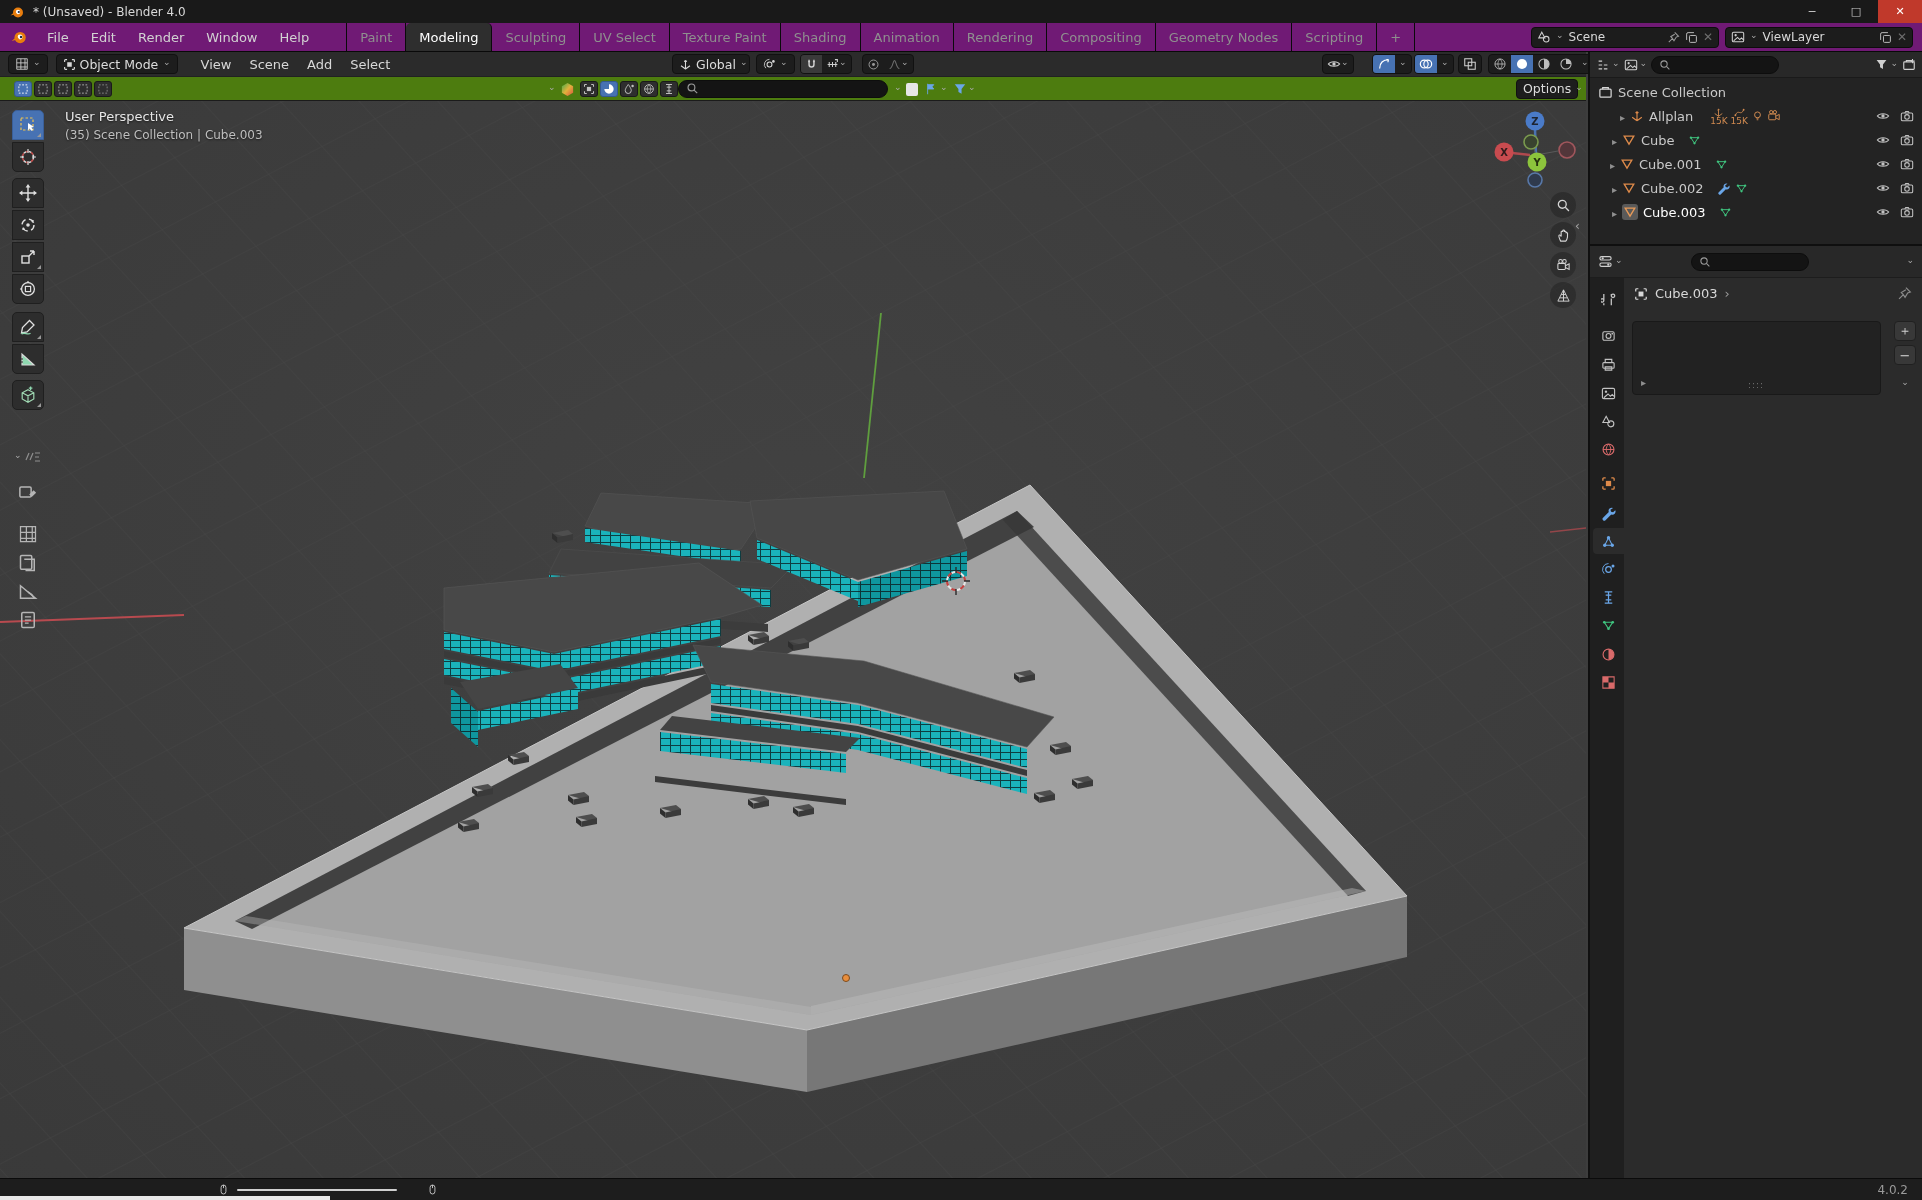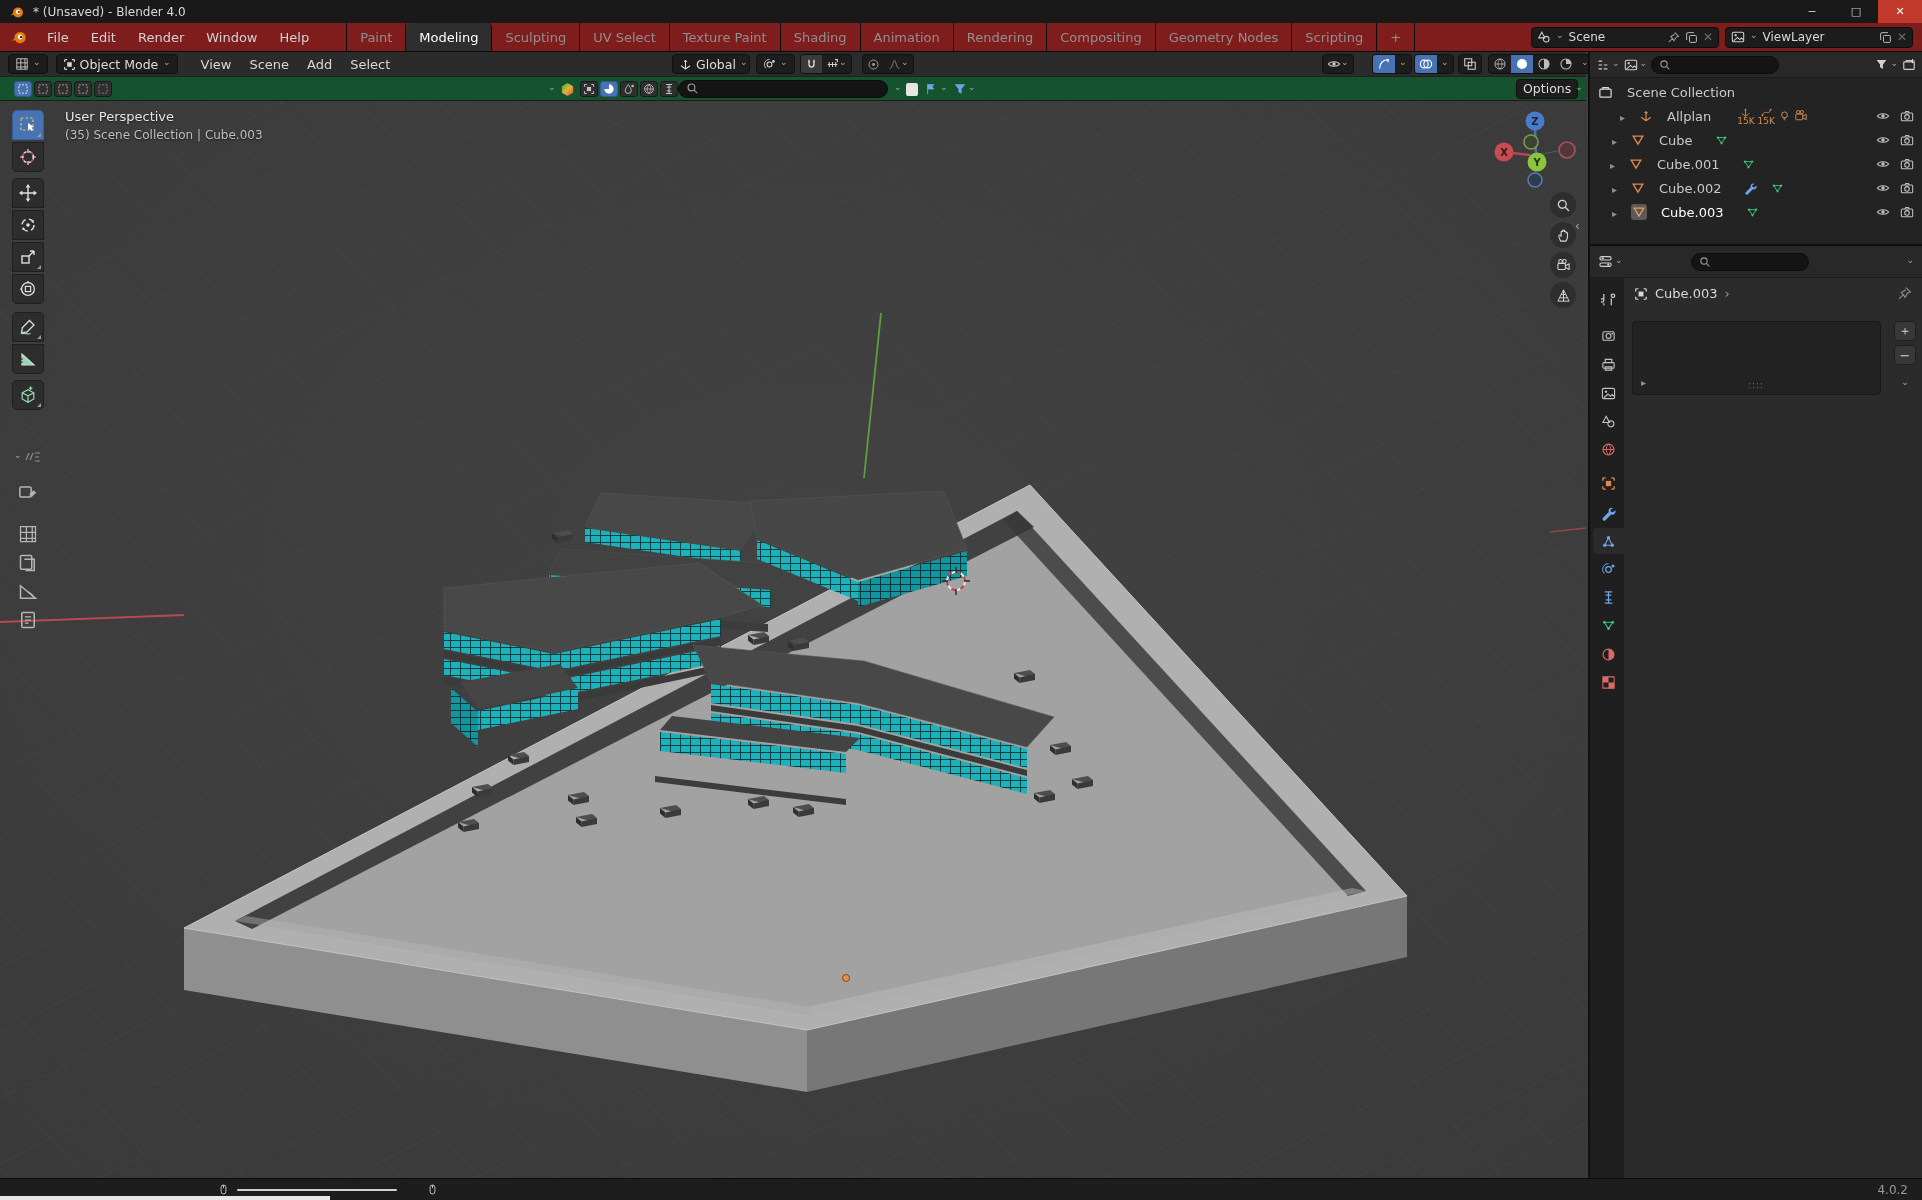--- a/index.html
+++ b/index.html
@@ -9,31 +9,31 @@
 .abs{position:absolute}
 .flex{display:flex;align-items:center}
 svg{display:block}
 .i{flex:0 0 auto}
 
 #titlebar{left:0;top:0;width:1922px;height:23px;background:#191919;display:flex;align-items:center;z-index:9}
 #titlebar .t{font-size:12px;color:#d8d8d8;margin-left:8px}
 .wbtn{width:44px;height:23px;display:flex;align-items:center;justify-content:center;font-size:11px;color:#cfcfcf}
 .wbtn.close{background:#c0392b;color:#fff}
 
-#topbar{left:0;top:23px;width:1922px;height:29px;background:#7f1d1d;display:flex;align-items:stretch;z-index:9;border-bottom:1px solid #090909}
+#topbar{left:0;top:23px;width:1922px;height:29px;background:#701a75;display:flex;align-items:stretch;z-index:9;border-bottom:1px solid #090909}
 .menu{padding:0 11px;font-size:13px;color:#d2d2d2;display:flex;align-items:center}
 #wtabs{display:flex;margin-left:26px;align-items:stretch}
 .wtab{padding:0 13px;font-size:13px;color:#8f8f8f;display:flex;align-items:center;border-right:1px solid #0a0a0a}
 .wtab:first-child{border-left:1px solid #0a0a0a}
 .wtab.active{background:#2e2e2e;color:#ffffff;border-radius:5px 5px 0 0}
 .idsel{height:21px;background:#1c1c1c;border:1px solid #0c0c0c;border-radius:4px;display:flex;align-items:center;font-size:12px;color:#d8d8d8;gap:5px;padding:0 5px;margin:auto 3px}
 .idsel .dim{color:#6e6e6e}
 
 #vph1{left:0;top:52px;width:1586px;height:25px;background:#2b2b2b;border-bottom:1px solid #212121;display:flex;align-items:center;z-index:5;font-size:13px}
-#vph2{left:0;top:77px;width:1586px;height:24px;background:#14532d;border-bottom:1px solid #1b1b1b;display:flex;align-items:center;z-index:5}
+#vph2{left:0;top:77px;width:1586px;height:24px;background:#4d7c0f;border-bottom:1px solid #1b1b1b;display:flex;align-items:center;z-index:5}
 .pill{background:#1d1d1d;border:1px solid #111;border-radius:4px;height:20px;display:flex;align-items:center;gap:4px;padding:0 6px;color:#dcdcdc;font-size:12.5px}
 .seg{background:#1d1d1d;border:1px solid #111;border-radius:4px;height:20px;display:flex;align-items:center;overflow:hidden}
 .seg>*{height:100%;display:flex;align-items:center;justify-content:center;padding:0 4px}
 .blue{background:#4772b3}
 .chev::after{content:"⌄";font-size:9px;color:#aaa;line-height:1;display:block;margin-top:-3px}
 .hmenu{padding:0 9px;color:#d8d8d8}
 .mini{width:18px;height:16px;border-radius:3px;display:flex;align-items:center;justify-content:center;background:#2e2e2e;border:1px solid #1a1a1a}
 .mini.blue{background:#4772b3;border-color:#35598f}
 .srch{background:#141414;border:1px solid #0d0d0d;border-radius:10px;height:18px;display:flex;align-items:center;gap:4px;padding:0 7px;color:#9a9a9a}
 
@@ -42,21 +42,21 @@
 .tool.rtop{border-radius:5px 5px 0 0}.tool.rbot{border-radius:0 0 5px 5px}.tool.rall{border-radius:5px}
 .subtri{position:absolute;right:2px;bottom:2px;width:0;height:0;border-left:4px solid transparent;border-bottom:4px solid #9a9a9a}
 
 .ovl1{font-size:13px;color:#e6e6e6;text-shadow:0 1px 2px rgba(0,0,0,.6)}
 .ovl2{font-size:12px;color:#bfbfbf;text-shadow:0 1px 2px rgba(0,0,0,.6)}
 .navic{width:26px;height:26px;border-radius:50%;background:rgba(35,35,35,.55);display:flex;align-items:center;justify-content:center;z-index:5}
 
 #rpanel{left:1588px;top:52px;width:334px;height:1126px;background:#232323;z-index:6;border-left:2px solid #101010}
 #outliner{position:absolute;left:0;top:0;width:100%;height:192px;background:#232323}
 #outlhead{position:absolute;left:0;top:0;width:100%;height:26px;background:#282828;border-bottom:1px solid #1a1a1a;display:flex;align-items:center;gap:4px;padding:0 6px}
-.orow{position:absolute;left:0;width:100%;height:24px;display:flex;align-items:center;font-size:13px;color:#c9c9c9;gap:14px;padding-left:8px}
+.orow{position:absolute;left:0;width:100%;height:24px;display:flex;align-items:center;font-size:13px;color:#c9c9c9;gap:5px;padding-left:8px}
 .orow .name{white-space:nowrap}
 .orow .right{position:absolute;right:8px;display:flex;gap:10px}
 .tri8::after{content:"▸";color:#8f8f8f;font-size:10px}
 .iconbox{background:#5a5a5a;border-radius:3px;padding:1px}
 #props{position:absolute;left:0;top:194px;width:100%;height:932px;background:#2b2b2b}
 #propshead{position:absolute;left:0;top:0;width:100%;height:32px;background:#282828;border-bottom:1px solid #1d1d1d;display:flex;align-items:center;padding:0 8px;gap:6px}
 #tabcol{position:absolute;left:0;top:32px;width:34px;height:900px;background:#1f1f1f}
 .ptab{position:absolute;left:3px;width:31px;height:26px;display:flex;align-items:center;justify-content:center;border-radius:4px 0 0 4px}
 .ptab.active{background:#2b2b2b}
 .crumb{position:absolute;left:44px;top:40px;display:flex;align-items:center;gap:7px;font-size:13px;color:#d8d8d8}

